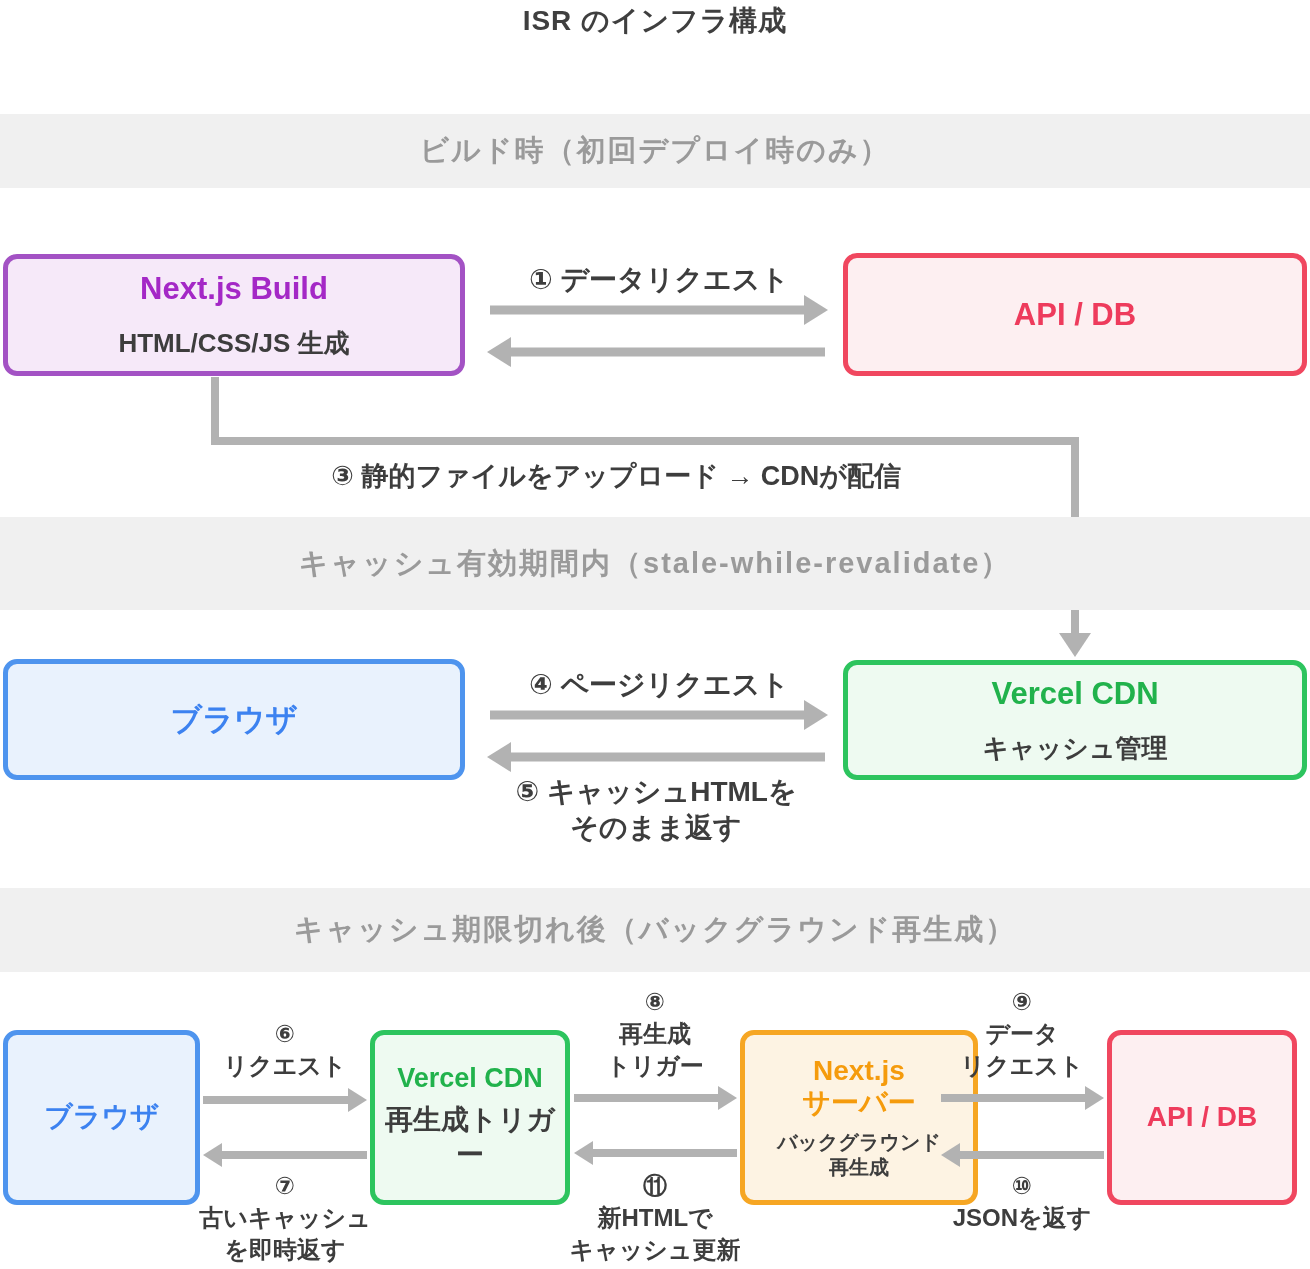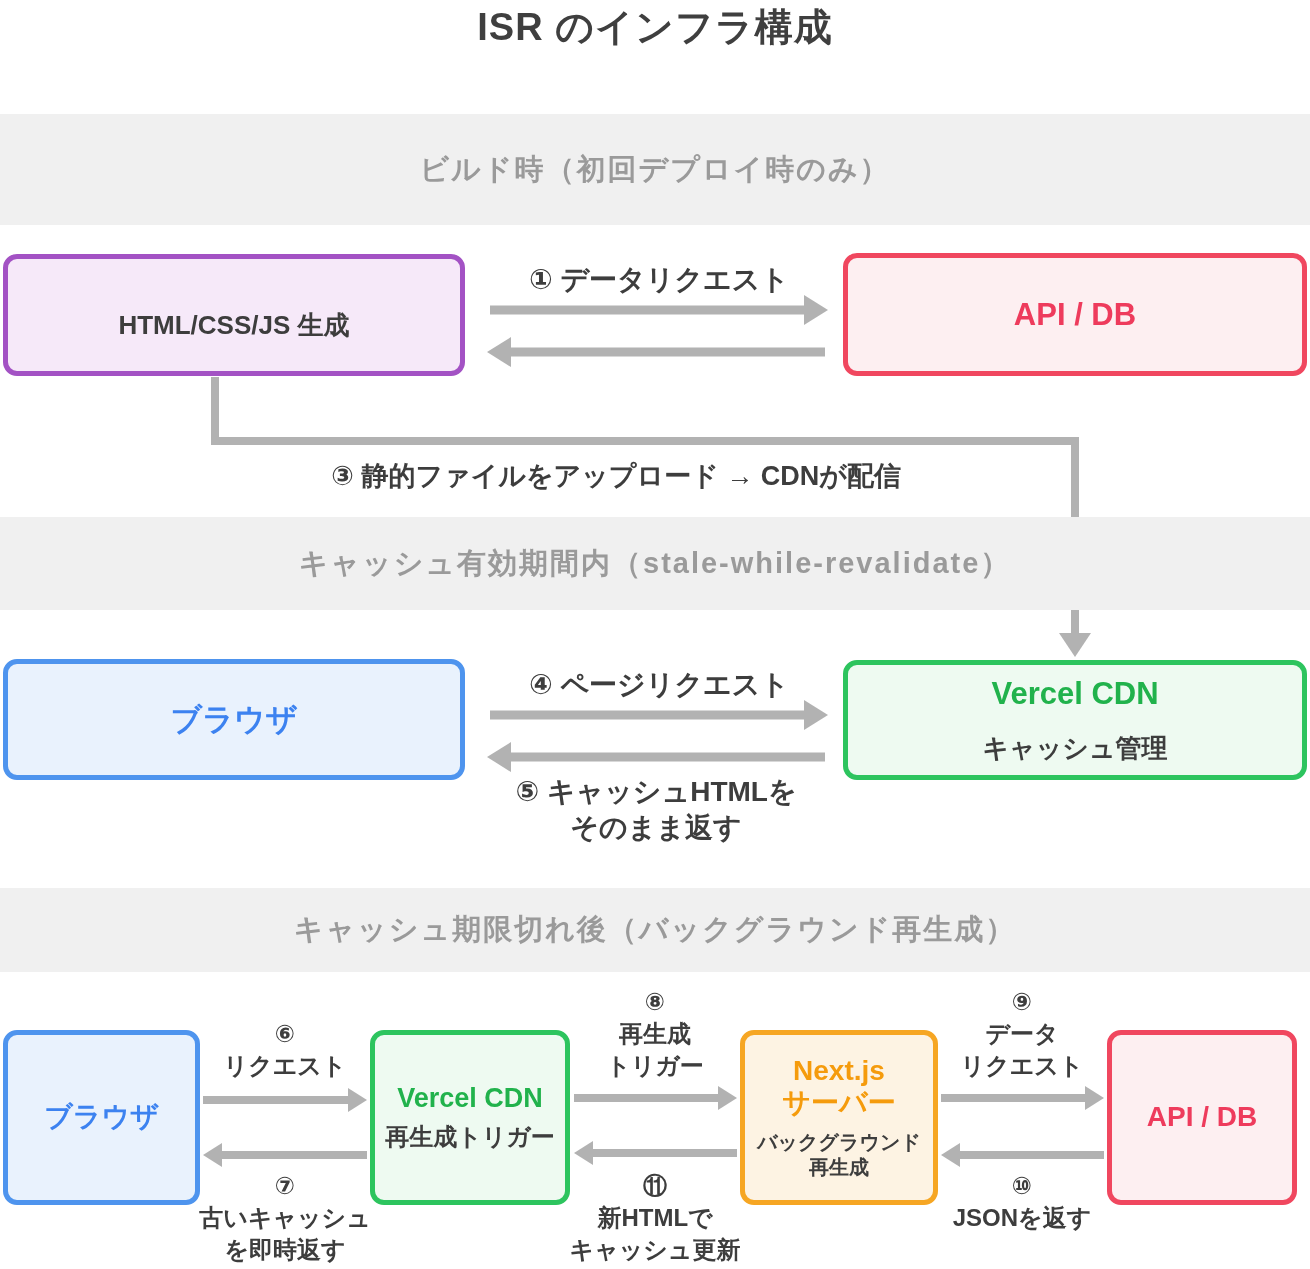--- a/index.html
+++ b/index.html
@@ -6,35 +6,35 @@
     --band-bg:#f0f0f0; --band-text:#9a9a9a; --arrow:#b2b2b2; --text-dark:#3d3d3d;
     --purple-border:#a352c4; --purple-bg:#f6e9f9; --purple-text:#a428c6;
     --red-border:#f0475f;    --red-bg:#fdeff1;    --red-text:#ee3b5c;
     --blue-border:#4e94ee;   --blue-bg:#e9f2fd;   --blue-text:#3c82f0;
     --green-border:#2dc45e;  --green-bg:#eefaf1;  --green-text:#21b24c;
     --orange-border:#f6a623; --orange-bg:#fdf3e3; --orange-text:#f59b0c;
   }
   html,body{margin:0;padding:0;background:#fff}
   #canvas{position:relative;width:1310px;height:1269px;background:#fff;overflow:hidden;
     font-family:"Liberation Sans","DejaVu Sans",sans-serif;font-weight:bold;color:var(--text-dark)}
-  .title{position:absolute;left:0;top:2px;width:100%;text-align:center;font-size:38px;color:#3f3f3f;letter-spacing:1px}
+  .title{position:absolute;left:0;top:2px;width:100%;text-align:center;font-size:28px;color:#3f3f3f;letter-spacing:1px}
   .band{position:absolute;left:0;width:100%;background:var(--band-bg);display:flex;align-items:center;justify-content:center;
     font-size:29px;color:var(--band-text);letter-spacing:2px}
   .box{position:absolute;box-sizing:border-box;border-radius:14px;border:5px solid;display:flex;flex-direction:column;
     align-items:center;justify-content:center;text-align:center;background:#fff}
   .box.purple{border-color:var(--purple-border);background:var(--purple-bg)}
   .box.red{border-color:var(--red-border);background:var(--red-bg)}
   .box.blue{border-color:var(--blue-border);background:var(--blue-bg)}
   .box.green{border-color:var(--green-border);background:var(--green-bg)}
   .box.orange{border-color:var(--orange-border);background:var(--orange-bg)}
   .bt{font-size:31px;line-height:1.15;white-space:pre-line}
   .bt.purple-t{color:var(--purple-text)} .bt.red-t{color:var(--red-text)} .bt.blue-t{color:var(--blue-text)}
   .bt.green-t{color:var(--green-text)} .bt.orange-t{color:var(--orange-text)}
   .bs{font-size:26px;color:var(--text-dark);margin-top:20px;line-height:1.25;white-space:pre-line}
-  .bt.sm{font-size:27px}.bt.sm2{font-size:28px}.bs.sm{font-size:24px;margin-top:8px}.bs.sm2{font-size:20px;margin-top:11px}
+  .bt.sm{font-size:27px}.bt.sm2{font-size:28px}.bs.sm{font-size:28px;margin-top:8px}.bs.sm2{font-size:20px;margin-top:11px}
   
   .arr{position:absolute;height:30px}
   .arr::before{content:"";position:absolute;top:50%;height:9px;transform:translateY(-50%);background:var(--arrow)}
   .arr::after{content:"";position:absolute;top:50%;transform:translateY(-50%);width:0;height:0}
   .arr.r::before{left:0;right:18px}
   .arr.r::after{right:0;border-top:15px solid transparent;border-bottom:15px solid transparent;border-left:24px solid var(--arrow)}
   .arr.l::before{left:18px;right:0}
   .arr.l::after{left:0;border-top:15px solid transparent;border-bottom:15px solid transparent;border-right:24px solid var(--arrow)}
   .arr.sm::before{height:8px}
   .arr.sm.r::before{right:14px}
@@ -50,25 +50,26 @@
   .lab.c{transform:translateX(-50%)}
   .lab.sm{font-size:24px;line-height:1.33}
 </style>
 </head>
 <body>
 
 <div id="canvas">
 
   <div class="title">ISR のインフラ構成</div>
 
-  <div class="band" style="top:114px;height:111px">
+  <div class="band" style="top:114px;height:74px">
     <span>ビルド時（初回デプロイ時のみ）</span>
   </div>
 
   <div class="box purple" style="left:3px;top:254px;width:462px;height:122px">
+    <div class="bt purple-t">Next.js Build</div>
     <div class="bs">HTML/CSS/JS 生成</div>
   </div>
 
   <div class="lab" style="left:490px;top:262px;width:338px">① データリクエスト</div>
   <div class="arr r" style="left:490px;top:295px;width:338px"></div>
   <div class="arr l" style="left:487px;top:337px;width:338px"></div>
 
   <div class="box red" style="left:843px;top:253px;width:464px;height:123px">
     <div class="bt red-t">API / DB</div>
   </div>
@@ -104,21 +105,21 @@
 
   <div class="box blue" style="left:3px;top:1030px;width:197px;height:175px">
     <div class="bt blue-t sm2">ブラウザ</div>
   </div>
 
   <div class="box green" style="left:370px;top:1030px;width:200px;height:175px">
     <div class="bt green-t sm">Vercel CDN</div>
     <div class="bs sm">再生成トリガー</div>
   </div>
 
-  <div class="box orange" style="left:740px;top:1030px;width:198px;height:175px">
+  <div class="box orange" style="left:740px;top:1030px;width:238px;height:175px">
     <div class="bt orange-t sm2">Next.js
 サーバー</div>
     <div class="bs sm2">バックグラウンド
 再生成</div>
   </div>
 
   <div class="box red" style="left:1107px;top:1030px;width:190px;height:175px">
     <div class="bt red-t sm2">API / DB</div>
   </div>
 

